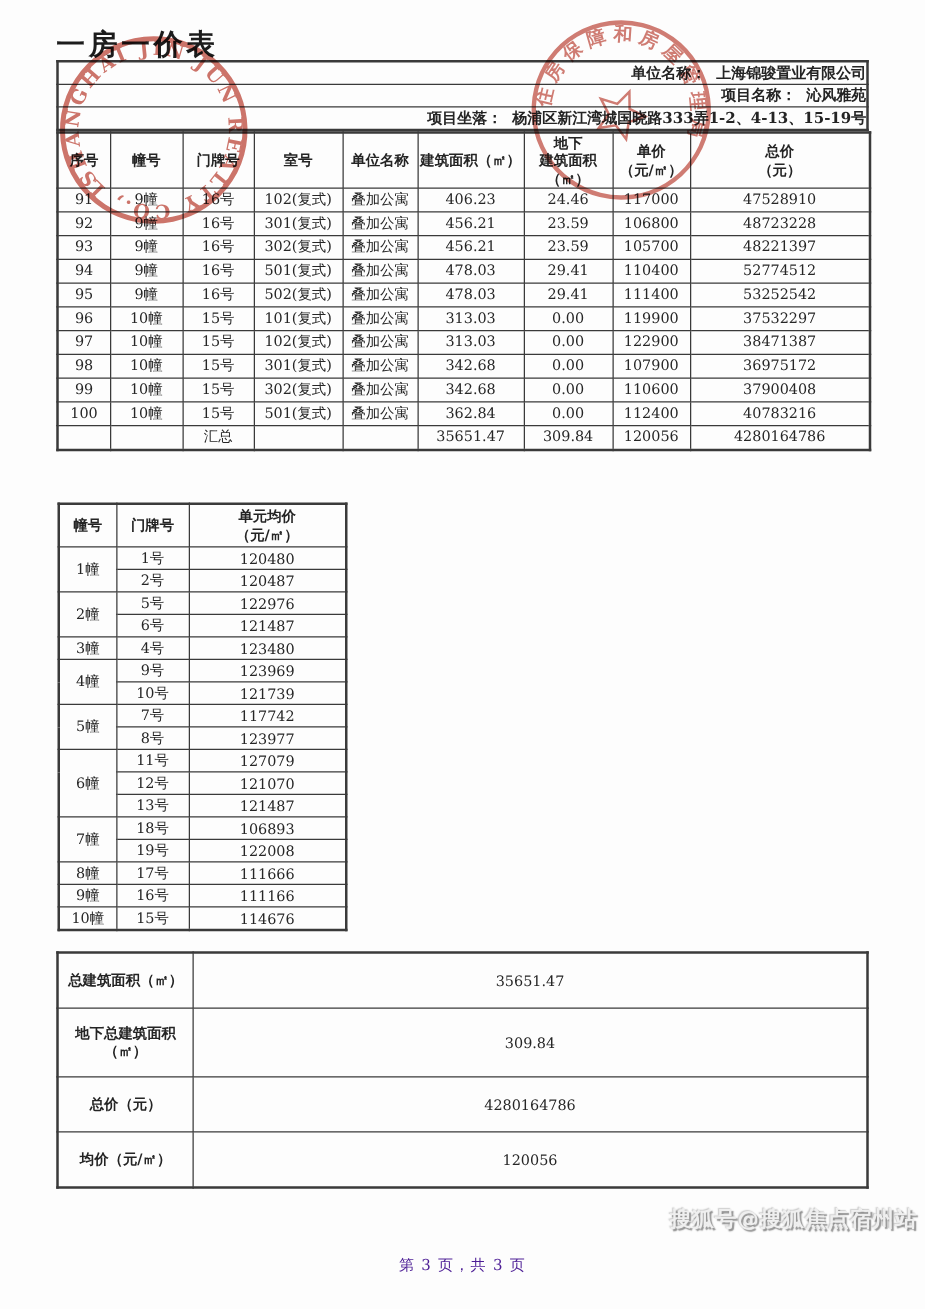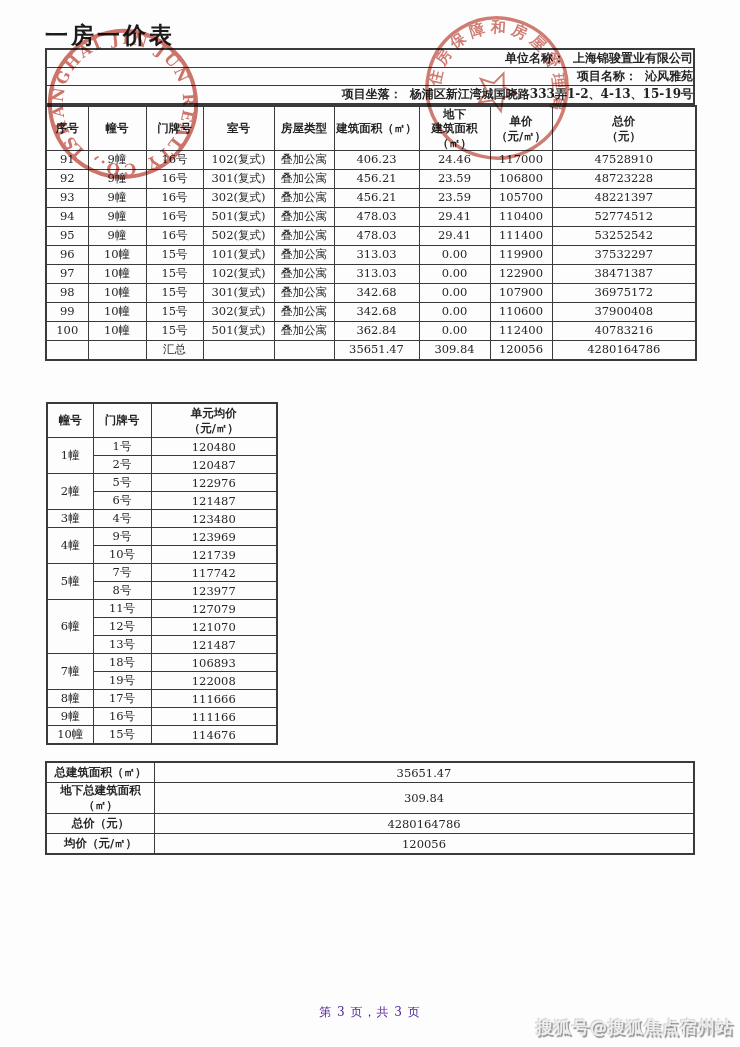--- a/index.html
+++ b/index.html
@@ -22,26 +22,26 @@
   .price-table{position:absolute;top:105px;left:45px;width:650px;border:2px solid #3a3a3a;text-align:center;}
   .price-table th{height:43px;padding:0;font-size:11.5px;font-weight:700;white-space:pre-line;line-height:1.25;}
   .price-table td{height:18px;padding:0;font-size:11.5px;line-height:1;color:#262626;}
   .price-table tr.summary td{font-weight:400;}
   
   .avg-table{position:absolute;top:402px;left:46px;width:230px;border:2px solid #3a3a3a;text-align:center;}
   .avg-table th{height:33px;padding:0;font-size:11.5px;font-weight:700;white-space:pre-line;line-height:1.3;}
   .avg-table td{height:17px;padding:0;font-size:11.5px;color:#262626;}
   
   .totals-table{position:absolute;top:761px;left:45px;width:650px;border:2px solid #3a3a3a;text-align:center;}
-  .totals-table th{width:103px;height:19px;padding:0 2px;font-size:11.5px;font-weight:700;}
+  .totals-table th{width:103px;height:19px;padding:12px 2px;font-size:11.5px;font-weight:700;}
   .totals-table td{font-size:11.5px;color:#262626;}
   
   .page-num{position:absolute;top:1004px;left:45px;width:650px;text-align:center;font-size:12px;color:#4c1d95;letter-spacing:1px;}
   .watermark{
-    position:absolute;top:1016px;right:6px;font-size:17px;font-weight:700;letter-spacing:1px;
+    position:absolute;top:964px;right:6px;font-size:17px;font-weight:700;letter-spacing:1px;
     font-family:"DejaVu Sans","Liberation Sans",sans-serif;color:#efefef;
     text-shadow:1.5px 1.5px 1px #8f8f8f,-1px -1px 1px #cccccc;
   }
   
   .stamp{position:absolute;mix-blend-mode:multiply;filter:blur(0.4px);}
 </style>
 </head>
 <body>
 
 <div class="page">
@@ -73,21 +73,21 @@
       <col style="width:71px">
         <col style="width:62px">
         <col style="width:144px">
     </colgroup>
     <thead>
         <tr>
           <th>序号</th>
           <th>幢号</th>
           <th>门牌号</th>
           <th>室号</th>
-          <th>房屋类型</th>
+          <th>单位名称</th>
           <th>建筑面积（㎡）</th>
           <th>地下
 建筑面积
 （㎡）</th>
           <th>单价
 （元/㎡）</th>
           <th>总价
 （元）</th>
         </tr>
       </thead>

